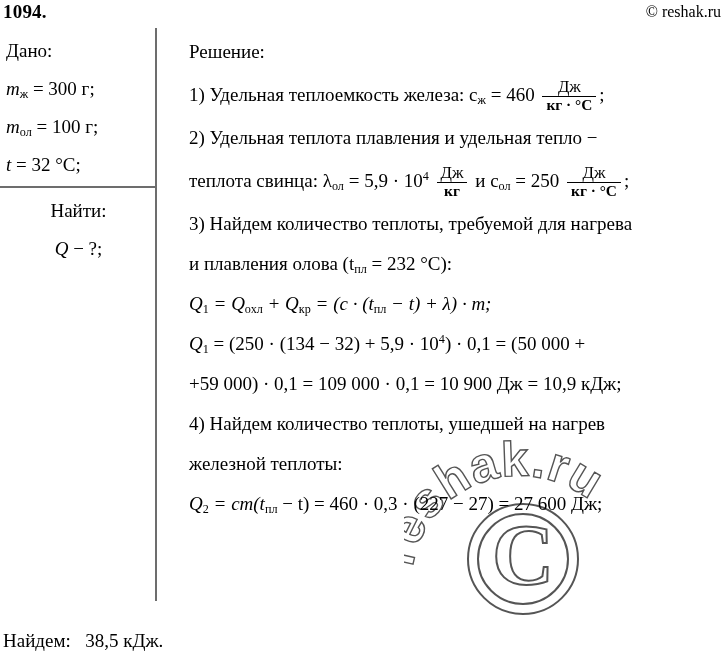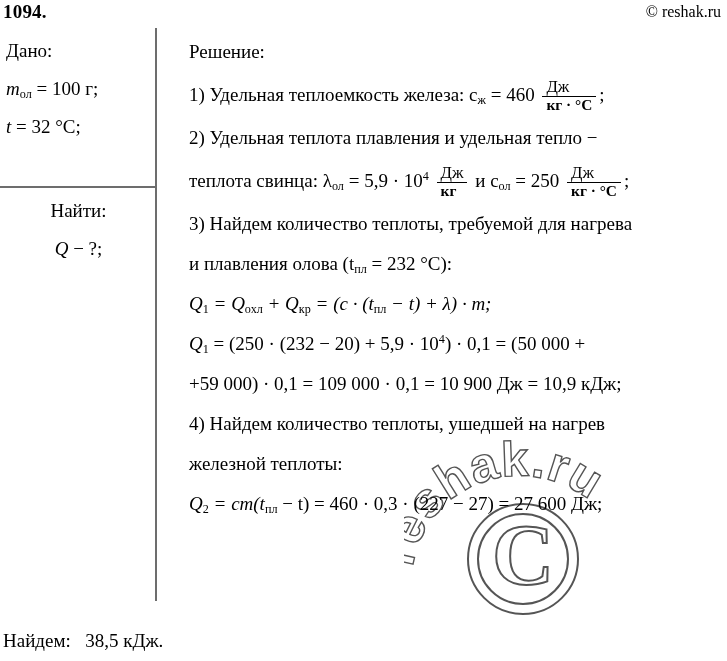--- a/index.html
+++ b/index.html
@@ -121,20 +121,21 @@
   }
   sup {
     font-size: 0.64em;
     font-style: normal;
     vertical-align: 0.55em;
     line-height: 0;
   }
   .frac {
     display: inline-block;
     vertical-align: middle;
+    text-align: center;
     line-height: 1.08;
     font-size: 0.88em;
     margin: 0 3px;
     position: relative;
     top: -1px;
   }
   .frac .num { display: block; padding: 0 4px; }
   .frac .den {
     display: block;
     border-top: 1.4px solid #000;
@@ -162,20 +163,24 @@
 <div class="page">
 
   <div class="task-number">1094.</div>
   <div class="copyright">© reshak.ru</div>
 
   <div class="v-divider"></div>
   <div class="h-divider"></div>
 
   <div class="given-col">
     <div class="row">Дано:</div>
+    <div class="row">
+      <span class="mi">m</span><sub>ж</sub>
+      <span>= 300 г;</span>
+    </div>
     <div class="row">
       <span class="mi">m</span><sub>ол</sub>
       <span>= 100 г;</span>
     </div>
     <div class="row">
       <span class="mi">t</span>
       <span>= 32 °C;</span>
     </div>
   </div>
 
@@ -227,21 +232,21 @@
     <div class="sol-line">
       <span class="mi">Q</span><sub>1</sub>
       <span class="mi">= Q</span><sub>охл</sub>
       <span class="mi">+ Q</span><sub>кр</sub>
       <span class="mi">= (c · (t</span><sub>пл</sub>
       <span class="mi">− t) + λ) · m;</span>
     </div>
 
     <div class="sol-line">
       <span class="mi">Q</span><sub>1</sub>
-      <span>= (250 · (232 − 20) + 5,9 · 10</span><sup>4</sup><span>) · 0,1 = (50 000 +</span>
+      <span>= (250 · (134 − 32) + 5,9 · 10</span><sup>4</sup><span>) · 0,1 = (50 000 +</span>
     </div>
 
     <div class="sol-line">+59 000) · 0,1 = 109 000 · 0,1 = 10 900 Дж = 10,9 кДж;</div>
 
     <div class="sol-line">4) Найдем количество теплоты, ушедшей на нагрев</div>
     <div class="sol-line">железной теплоты:</div>
 
     <div class="sol-line">
       <span class="mi">Q</span><sub>2</sub>
       <span class="mi">= cm(t</span><sub>пл</sub>

